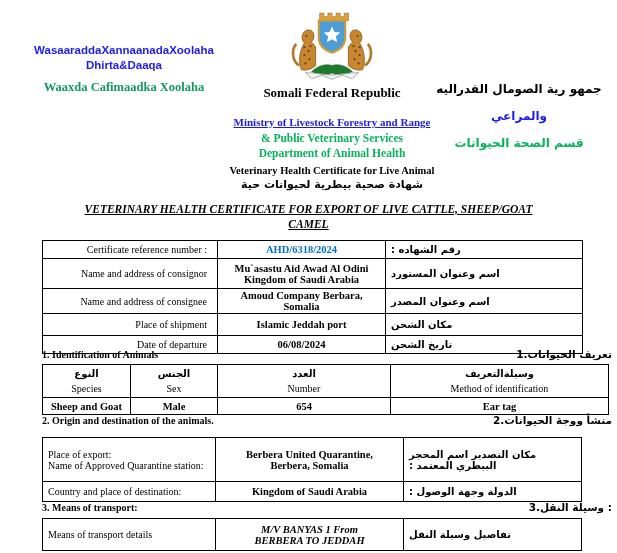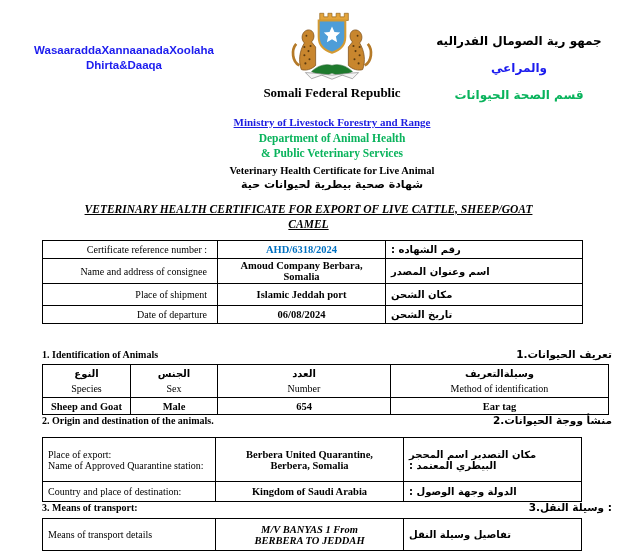--- a/index.html
+++ b/index.html
@@ -16,21 +16,21 @@
   .hdr-center { position:absolute; left:222px; top:12px; width:220px; text-align:center; }
   .emblem svg { display:block; margin:0 auto; }
   .hc-republic { font-size:13px;   font-weight:bold; margin-top:5px; }
   .hc-ministry { font-size:11px;   font-weight:bold; color:#1d1de0; margin-top:15px;text-decoration:underline; }
   .hc-dept     { font-size:11.5px; font-weight:bold; color:#09b35c; margin-top:3px; line-height:15px; }
   .hc-cert     { font-size:10.5px; font-weight:bold; margin-top:4px; }
   .hc-cert-ar  { font-size:11px;   font-weight:bold; margin-top:2px; }
 
   .hdr-right { position:absolute; left:424px; top:28px; width:190px; text-align:center; }
   .hr-line { font-weight:bold; font-size:12px; line-height:27px; }
-  .c-black { color:#000; } .c-blue { color:#1c1cee; } .c-green { color:#09b35c; }
+  .c-black { color:#000;margin-top:48px; } .c-blue { color:#1c1cee; } .c-green { color:#09b35c; }
 
   .ar { font-family:"DejaVu Sans", sans-serif; direction:rtl; }
 
   
   .doc-title { position:absolute; left:0; top:202px; width:617px; text-align:center;
                font-weight:bold; font-style:italic; font-size:11.5px; line-height:15px;text-decoration:underline; }
 
   
   table { border-collapse:collapse; position:absolute; table-layout:fixed; background:#fff; }
   td { border:1.5px solid #000; padding:1px 5px; font-size:10px; vertical-align:middle; overflow:hidden; }
@@ -61,20 +61,21 @@
 </head>
 <body>
 
 <div class="page">
 
   <div class="hdr-left">
     <div class="hl-ministry">
       <div>WasaaraddaXannaanadaXoolaha</div>
       <div>Dhirta&amp;Daaqa</div>
     </div>
+    <div class="hl-dept">Waaxda Cafimaadka Xoolaha</div>
   </div>
 
   <div class="hdr-center">
     <div class="emblem">
       <svg width="90" height="68" viewBox="0 0 88 66" aria-hidden="true">
         <defs>
           <g id="leo">
             <path d="M12 52 C5 48 4 37 9 31" fill="none" stroke="#b57a28" stroke-width="2.6"></path>
             <path d="M14 56 C11 48 12 38 17 30 C14 27 14 22 17 19 C20 16 25 17 26 21 C27 24 26 27 24 29 L28 34 L28 52 C24 56 18 57.5 14 56 Z" fill="#c8862e" stroke="#7a4a12" stroke-width="0.7"></path>
             <circle cx="17" cy="34" r="1" fill="#5a3a10"></circle>
@@ -91,22 +92,22 @@
         <polygon points="44,14 46.4,19.3 52,19.8 47.8,23.6 49,29.3 44,26.3 39,29.3 40.2,23.6 36,19.8 41.6,19.3" fill="#ffffff"></polygon>
         <use href="#leo"></use>
         <use href="#leo" transform="translate(88,0) scale(-1,1)"></use>
         <path d="M24 58 C30 52 38 50 44 52 C50 50 58 52 64 58 C56 62 50 62.5 44 59.5 C38 62.5 32 62 24 58 Z" fill="#1e7a2d" stroke="#145a1e" stroke-width="0.5"></path>
         <path d="M18 59 L24 65 L34 61.5 L44 65.5 L54 61.5 L64 65 L70 59 L62 59.5 L44 61.5 L26 59.5 Z" fill="#f4f4f4" stroke="#8d8d8d" stroke-width="0.7"></path>
       </svg>
     </div>
     <div class="hc-republic">Somali Federal Republic</div>
     <div class="hc-ministry">Ministry of Livestock Forestry and Range</div>
     <div class="hc-dept">
+      <div>&amp; Public Veterinary Services</div>
       <div>Department of Animal Health</div>
-      <div>&amp; Public Veterinary Services</div>
     </div>
     <div class="hc-cert">Veterinary Health Certificate for Live Animal</div>
     <div class="hc-cert-ar ar">شهادة صحية بيطرية لحيوانات حية</div>
   </div>
 
   <div class="hdr-right">
     <div class="hr-line c-black ar">جمهو رية الصومال الفدراليه</div>
     <div class="hr-line c-blue ar">والمراعي</div>
     <div class="hr-line c-green ar">قسم الصحة الحيوانات</div>
   </div>
@@ -120,20 +121,26 @@
     <colgroup>
         <col style="width:175px">
         <col style="width:168px">
         <col style="width:197px">
       </colgroup>
     <tbody>
         <tr style="height:18px">
       <td class="lab">Certificate reference number :</td>
       <td class="val blue">AHD/6318/2024</td>
       <td class="arc">رقم الشهاده :</td>
+    </tr>
+    <tr style="height:30px">
+      <td class="lab">Name and address of consignor</td>
+      <td class="val pre">Mu`asastu Aid Awad Al Odini
+Kingdom of Saudi Arabia</td>
+      <td class="arc">اسم وعنوان المستورد</td>
     </tr>
     <tr style="height:21px">
       <td class="lab">Name and address of consignee</td>
       <td class="val">Amoud Company Berbara, Somalia</td>
       <td class="arc">اسم وعنوان المصدر</td>
     </tr>
     <tr style="height:22px">
       <td class="lab">Place of shipment</td>
       <td class="val">Islamic Jeddah port</td>
       <td class="arc">مكان الشحن</td>

